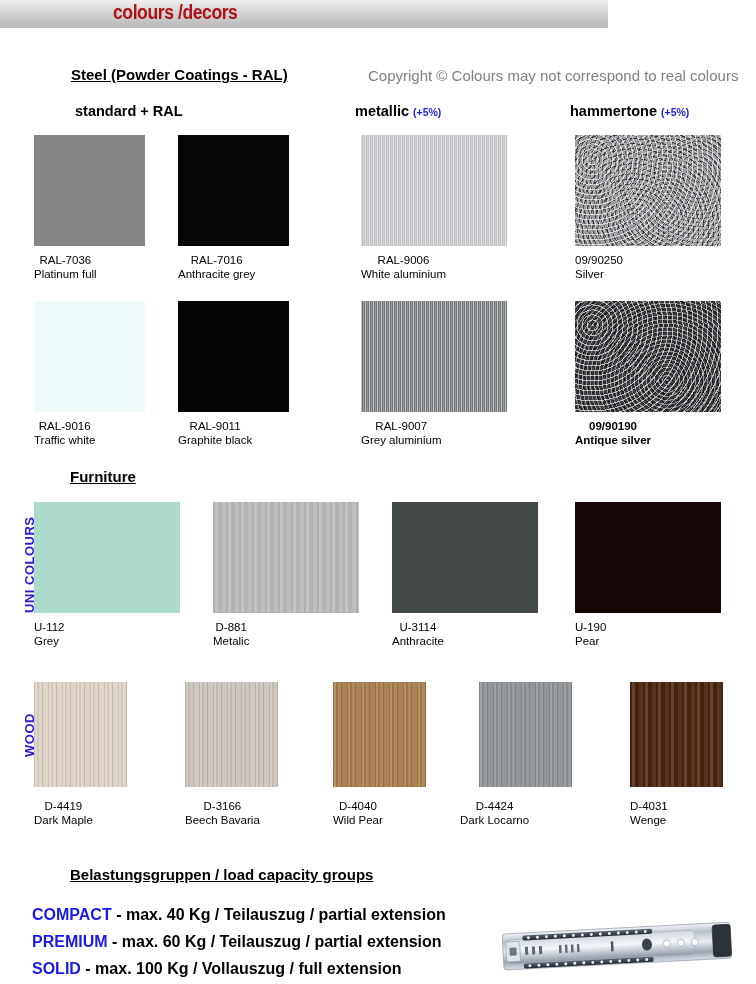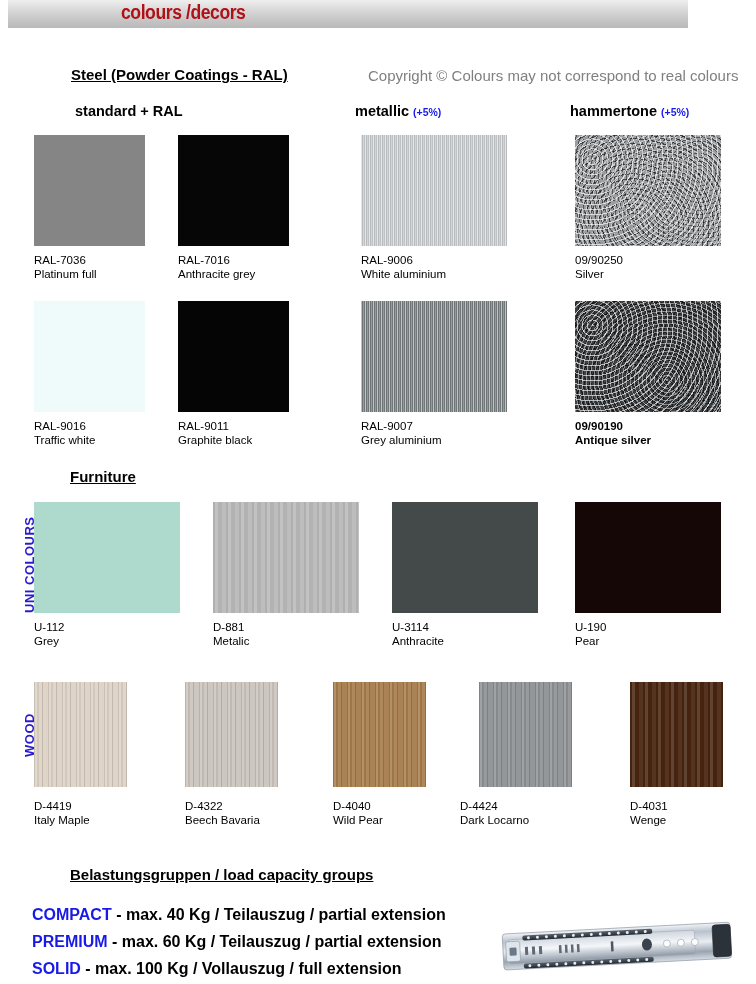--- a/index.html
+++ b/index.html
@@ -9,22 +9,22 @@
   body {
     width: 756px; height: 984px;
     position: relative;
     font-family: "Liberation Sans", sans-serif;
     color: #000;
     overflow: hidden;
   }
 
   
   #header-bar {
-    position: absolute; left: 8px; top: 0;
-    width: 680px; height: 28px;
+    position: absolute; left: 0; top: 0;
+    width: 608px; height: 28px;
     background: linear-gradient(to bottom, #efefef 0%, #d9d9d9 35%, #c4c4c4 75%, #b9b9b9 100%);
     border-bottom: 1px solid #ffffff;
   }
   #header-title {
     position: absolute; left: 113px; top: 1px;
     font-size: 20px; font-weight: bold;
     letter-spacing: -0.5px;
     color: #b01018;
     font-family: "Liberation Sans Narrow", "Liberation Sans", sans-serif;
     transform: scaleX(0.88);
@@ -59,21 +59,21 @@
     position: absolute;
     box-sizing: border-box;
   }
   .lbl {
     position: absolute;
     font-size: 11.5px;
     line-height: 14px;
     white-space: nowrap;
     color: #000;
   }
-  .lbl .code { display: block; }
+  .lbl .code { display: block; text-align: center; }
   .lbl .nm { display: block; }
 
   
   .side-label {
     position: absolute;
     font-size: 13px; font-weight: bold;
     color: #2a1ad0;
     letter-spacing: 0.5px;
     transform: rotate(-90deg);
     transform-origin: left top;
@@ -224,26 +224,26 @@
 
 <div class="swatch" style="left:575px; top:502px; width:146px; height:111px; background:#150705;"></div>
 <div class="lbl" style="left:575px; top:620px;">
   <span class="code">U-190</span>
   <span class="nm">Pear</span>
 </div>
 
 <div class="swatch tex-grain" style="left:34px; top:682px; width:93px; height:105px; background-color:#ddd2c5;"></div>
 <div class="lbl" style="left:34px; top:799px;">
   <span class="code">D-4419</span>
-  <span class="nm">Italy Maple</span>
+  <span class="nm">Dark Maple</span>
 </div>
 
 <div class="swatch tex-grain" style="left:185px; top:682px; width:93px; height:105px; background-color:#cac4bc;"></div>
 <div class="lbl" style="left:185px; top:799px;">
-  <span class="code">D-4322</span>
+  <span class="code">D-3166</span>
   <span class="nm">Beech Bavaria</span>
 </div>
 
 <div class="swatch tex-grain" style="left:333px; top:682px; width:93px; height:105px; background-color:#a67c4a;"></div>
 <div class="lbl" style="left:333px; top:799px;">
   <span class="code">D-4040</span>
   <span class="nm">Wild Pear</span>
 </div>
 
 <div class="swatch tex-grain" style="left:479px; top:682px; width:93px; height:105px; background-color:#8d9194;"></div>

